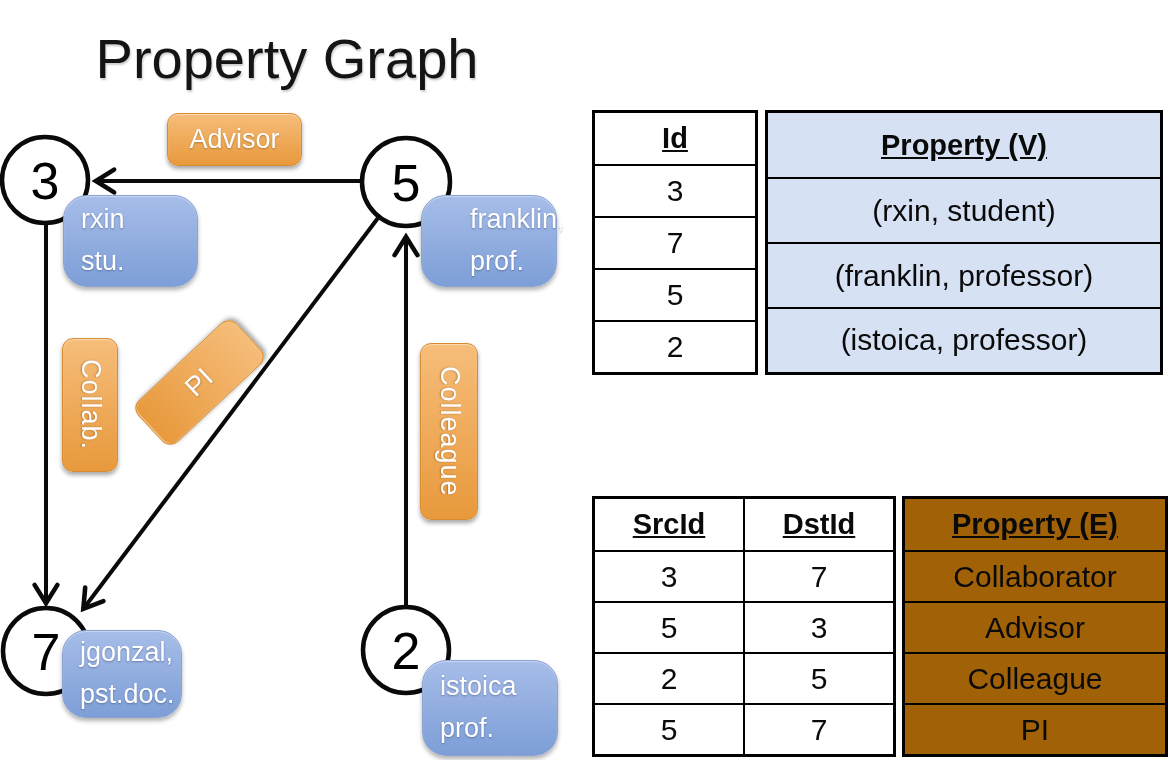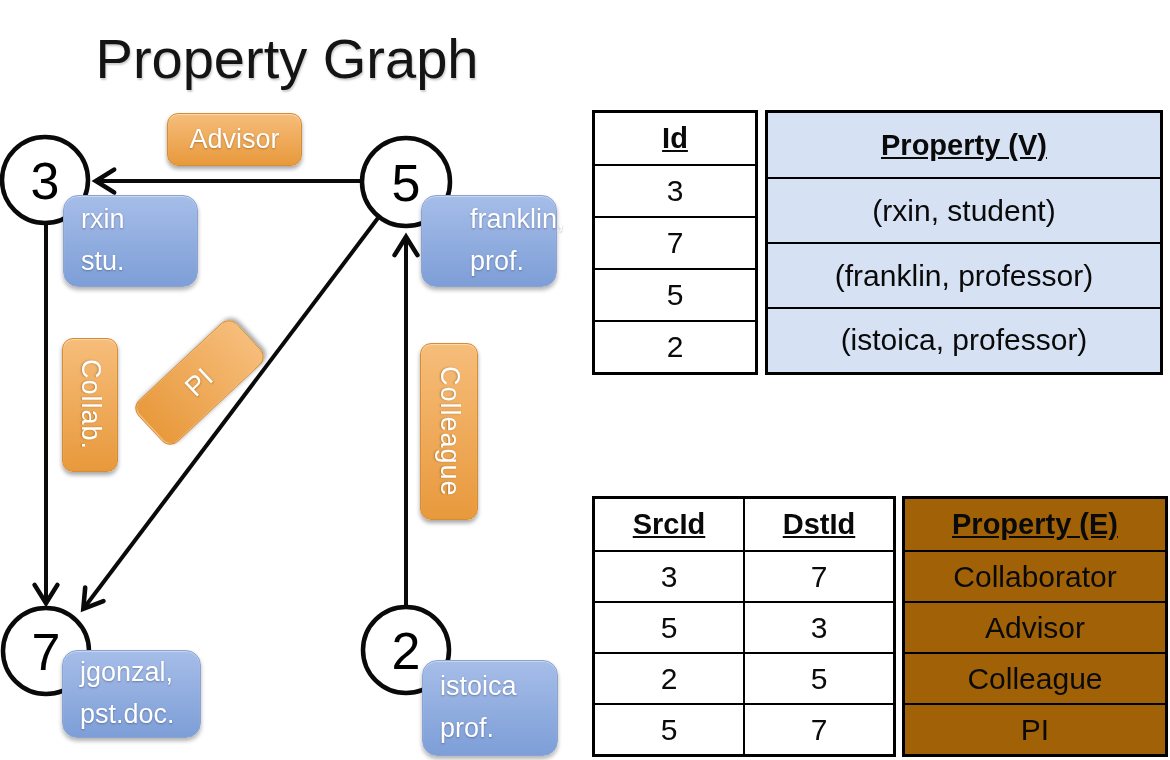--- a/index.html
+++ b/index.html
@@ -30,38 +30,38 @@
     box-sizing:border-box;
   }
   .orange {
     background:linear-gradient(#f6bd7a, #e8993c);
     border:1px solid #d88c31; border-radius:11px;
     box-shadow:0 3px 4px rgba(0,0,0,0.35), inset 0 1px 1px rgba(255,255,255,0.45);
     font-size:27px;
   }
   .blue {
     background:linear-gradient(#a6bde8, #7d9ed7);
-    border:1px solid #8ba3d3; border-radius:15px;
+    border:1px solid #8ba3d3; border-radius:24px;
     box-shadow:0 3px 4px rgba(0,0,0,0.30), inset 0 1px 1px rgba(255,255,255,0.40);
     font-size:27px; line-height:1.55;
     flex-direction:column; align-items:flex-start; justify-content:center;
     padding-left:17px; text-shadow:0 1px 2px rgba(20,30,60,0.35);
   }
   .vtext { writing-mode:vertical-rl; letter-spacing:1px; }
 
   #lbl-advisor   { left:167px; top:103px; width:135px; height:53px; }
   #lbl-collab    { left:62px;  top:328px; width:56px;  height:134px; }
   #lbl-colleague { left:420px; top:333px; width:58px;  height:177px; }
   #lbl-pi        { left:171px; top:305px; width:57px;  height:135px;
                    transform:rotate(-133deg);
                    background:linear-gradient(#e8993c, #f6bd7a); }
 
   #lbl-rxin     { left:63px;  top:185px; width:135px; height:92px; }
   #lbl-franklin { left:421px; top:185px; width:136px; height:92px;padding-left:48px; }
-  #lbl-jgonzal  { left:62px;  top:640px; width:139px; height:88px; }
+  #lbl-jgonzal  { left:62px;  top:620px; width:120px; height:88px; }
   #lbl-istoica  { left:422px; top:650px; width:136px; height:96px; }
 
   .tbl-wrap { position:absolute; display:flex; }
   #vertex-table-wrap { left:592px; top:100px;  gap:7px; }
   #edge-table-wrap   { left:592px; top:486px;  gap:6px; }
 
   table.dtable { border-collapse:collapse; border:3px solid #000; table-layout:fixed; }
   .dtable th, .dtable td {
     border:2px solid #000; text-align:center; vertical-align:middle;
     padding:0; font-size:30px; color:#0a0a0a; overflow:hidden; white-space:nowrap;

